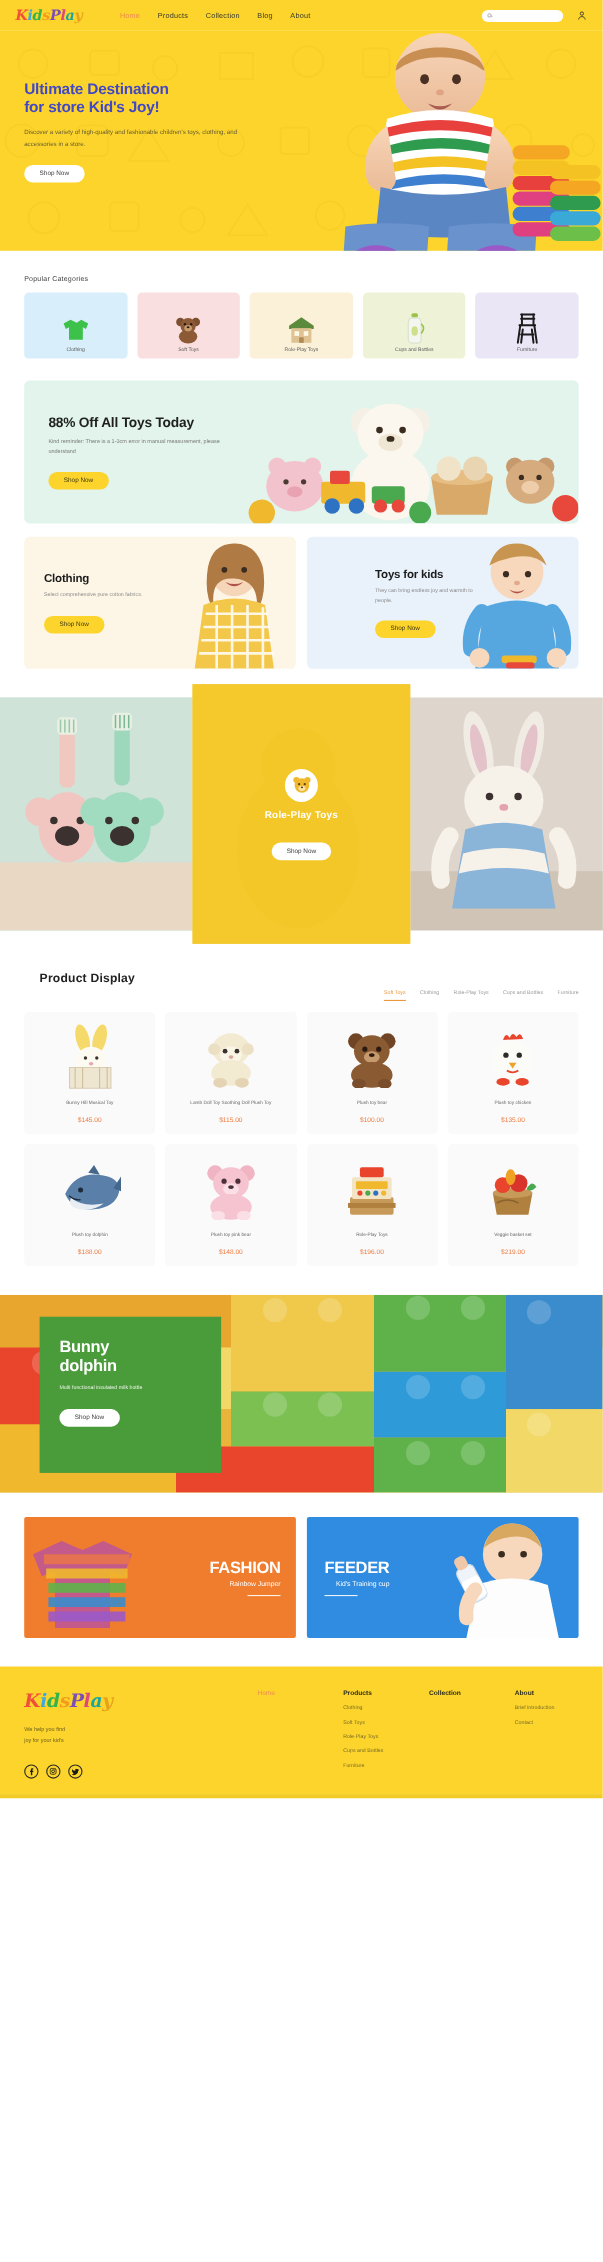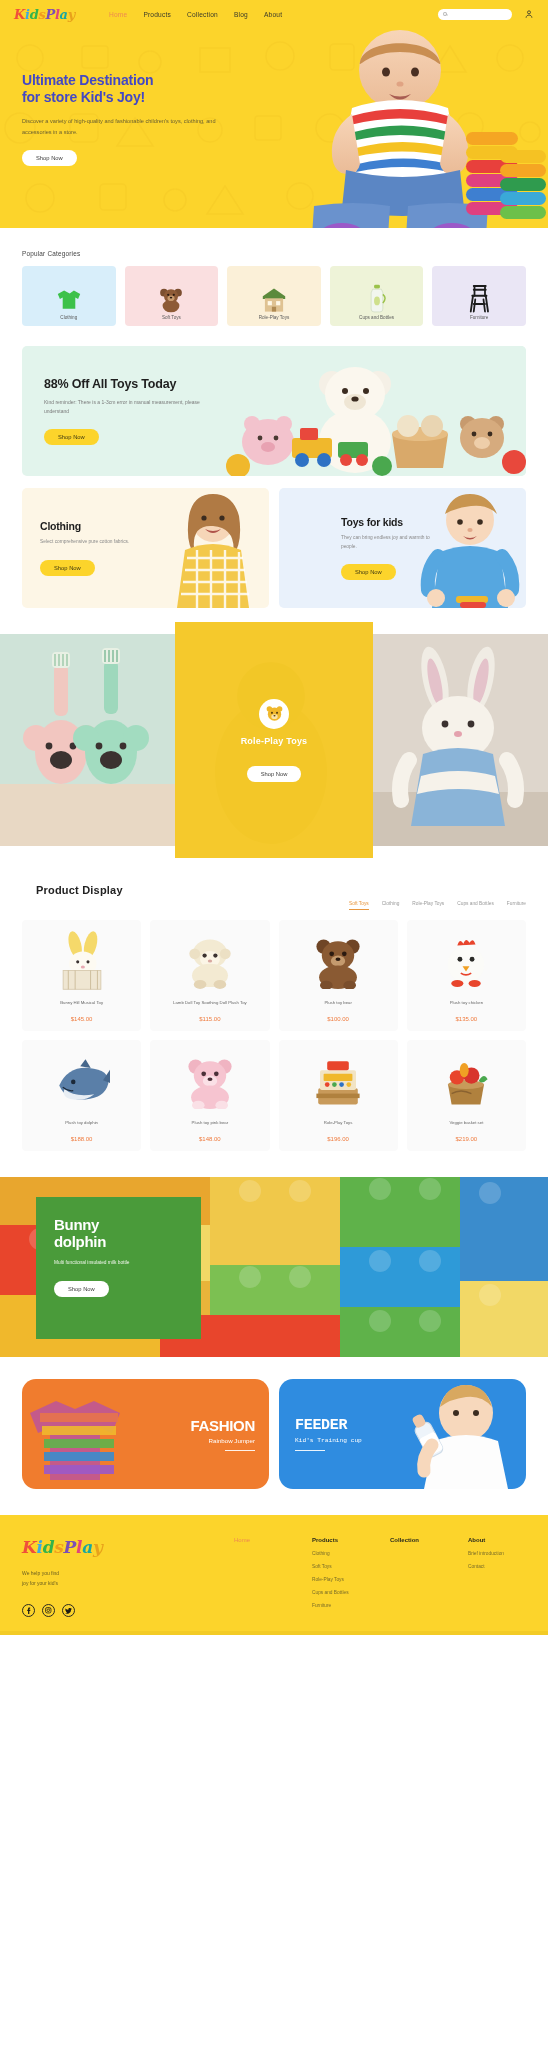--- a/index.html
+++ b/index.html
@@ -106,27 +106,27 @@
   
   .bottle{margin-top:26px;height:180px;position:relative;overflow:hidden;}
   .bottle-box{position:absolute;left:36px;top:20px;width:165px;height:142px;
               background:#4a9b3a;padding:20px 18px;}
   .bottle-h{font-size:15px;font-weight:700;color:#fff;line-height:1.12;
             letter-spacing:-.3px;}
   .bottle-p{font-size:4.8px;color:#f0f6ec;margin-top:9px;}
 
   
   .fash{display:grid;grid-template-columns:1fr 1fr;gap:10px;margin-top:22px;}
-  .fash-card{height:110px;border-radius:14px;position:relative;overflow:hidden;
+  .fash-card{height:110px;border-radius:2px;position:relative;overflow:hidden;
              display:flex;align-items:center;}
   .fash-card.a{background:#f07c2e;}
   .fash-card.b{background:#2f8ce0;}
   .fash-copy{z-index:3;position:absolute;}
   .fash-copy.a{right:14px;text-align:right;}
-  .fash-copy.b{left:16px;text-align:left;font-family:Liberation Mono, monospace;}
+  .fash-copy.b{left:16px;text-align:right;}
   .fash-h{font-size:15px;font-weight:700;color:#fff;letter-spacing:-.3px;}
   .fash-p{font-size:6.2px;color:#fff;margin-top:3px;}
   .rule{width:30px;height:1.3px;background:#fff;margin-top:6px;opacity:.9;}
   .rule.a{margin-left:auto;}
   .fash-art{position:absolute;width:120px;height:110px;}
 
   
   .footer{margin-top:26px;background:#fcd42b;padding:22px 22px 14px;
           display:flex;}
   .f-left{width:210px;}

